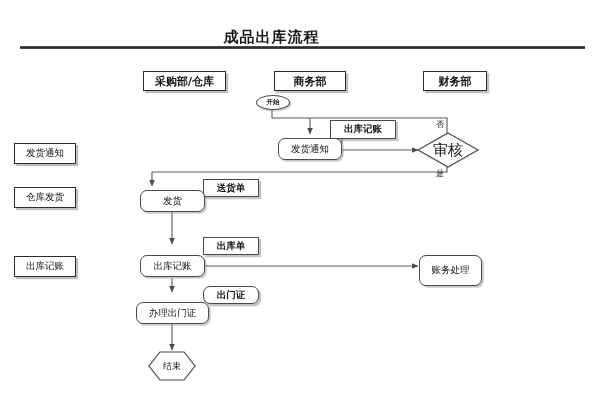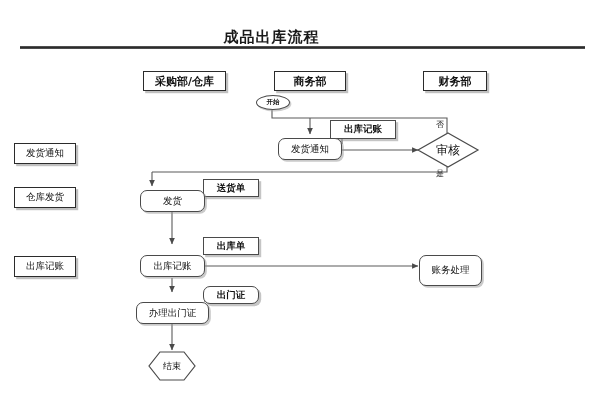--- a/index.html
+++ b/index.html
@@ -68,21 +68,21 @@
     border-radius:50%;
     font-size:6.5px;
     box-shadow:1.4px 1.4px 0 rgba(160,160,160,.5);
   }
   
   .shape-wrap{position:absolute;}
   .shape-wrap svg{display:block;overflow:visible;}
   .shape-text{
     position:absolute;left:0;top:0;width:100%;height:100%;
     display:flex;align-items:center;justify-content:center;
-    font-size:12px;color:#111;white-space:nowrap;
+    font-size:15px;color:#111;white-space:nowrap;
   }
   .hex-text{font-size:9px;}
 
   
   .blabel{
     position:absolute;font-size:8px;color:#111;
     white-space:nowrap;
   }
 </style>
 </head>

